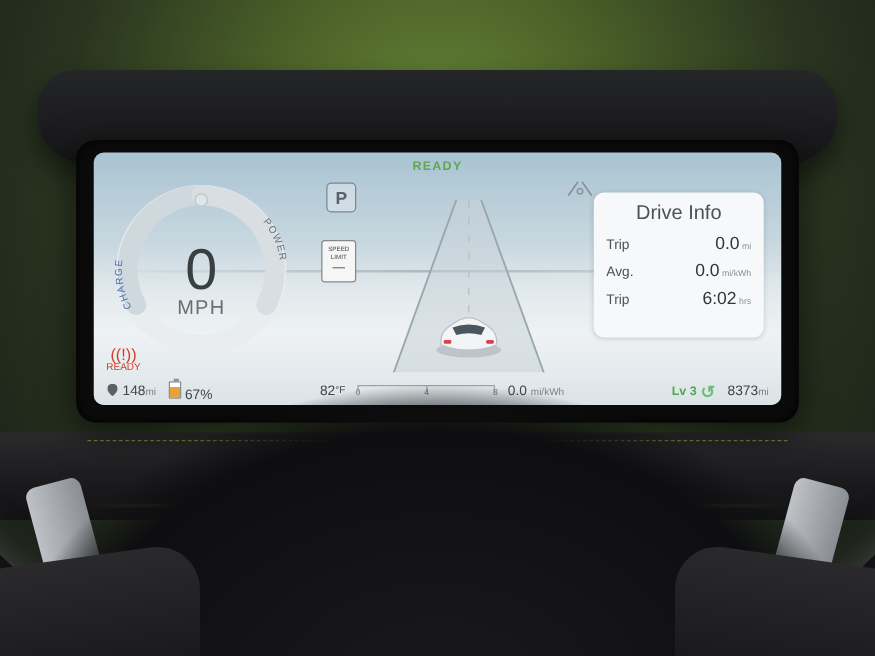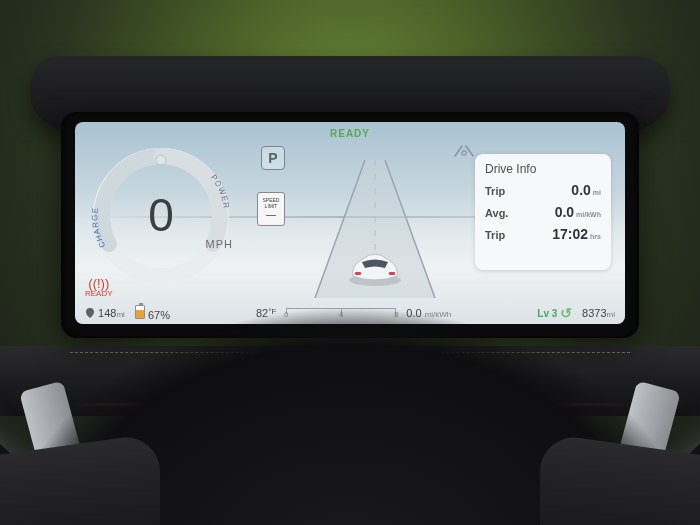--- a/index.html
+++ b/index.html
@@ -71,21 +71,21 @@
     position: absolute; left: 14px; top: 22px;
     width: 144px; height: 144px;
   }
   .speed-ring svg { width: 100%; height: 100%; }
   .speed-val {
     position: absolute; left: 0; right: 0; top: 44px;
     text-align: center; font-size: 46px; font-weight: 300; color: #3a3f42;
   }
   .speed-unit {
     position: absolute; left: 0; right: 0; top: 94px;
-    text-align: right; font-size: 11px; color: #6a6f73; letter-spacing: 1px;
+    text-align: center; font-size: 16px; color: #6a6f73; letter-spacing: 1px;
   }
   .arc-label { font-size: 8px; fill: #5a6a84; letter-spacing: 1px; }
   .arc-label.charge { fill: #4a6fb0; }
   .arc-label.power  { fill: #6a7480; }
   
   .status-top {
     position: absolute; top: 6px; left: 0; right: 0;
     display: flex; justify-content: center; gap: 10px; align-items: center;
     font-size: 10px; color: #5fa852;
   }
@@ -119,24 +119,24 @@
   
   .card {
     position: absolute; right: 14px; top: 32px;
     width: 136px; height: 116px;
     background: #f6f8f9;
     border-radius: 8px;
     box-shadow: 0 1px 4px rgba(0,0,0,0.15);
     padding: 8px 10px;
     color: #4a5257;
   }
-  .card-title { font-size: 12px; margin-bottom: 4px; }
+  .card-title { font-size: 16px; text-align: center; margin-bottom: 4px; }
   .card-row {
     display: flex; justify-content: space-between; align-items: baseline;
-    font-size: 11px; margin: 6px 0; font-weight: bold;
+    font-size: 11px; margin: 6px 0;
   }
   .card-row .val { font-size: 14px; color: #2f3538; }
   .card-row .unit { font-size: 7px; color: #8a9298; margin-left: 2px; }
   
   .warn-brake {
     position: absolute; left: 10px; bottom: 26px;
     color: #d43b2a; font-size: 8px; text-align: center; line-height: 1;
   }
   .warn-brake .glyph { font-size: 13px; display: block; }
   .bottom-bar {
@@ -257,21 +257,21 @@
       <div class="card-row">
         <span>Trip</span>
         <span><span class="val">0.0</span><span class="unit">mi</span></span>
       </div>
       <div class="card-row">
         <span>Avg.</span>
         <span><span class="val">0.0</span><span class="unit">mi/kWh</span></span>
       </div>
       <div class="card-row">
         <span>Trip</span>
-        <span><span class="val">17:02</span><span class="unit">hrs</span></span>
+        <span><span class="val">6:02</span><span class="unit">hrs</span></span>
       </div>
     </div>
 
     <div class="warn-brake">
       <span class="glyph">((!))</span>
       <span>READY</span>
     </div>
 
     <div class="bottom-bar">
       <div class="bb-left">

